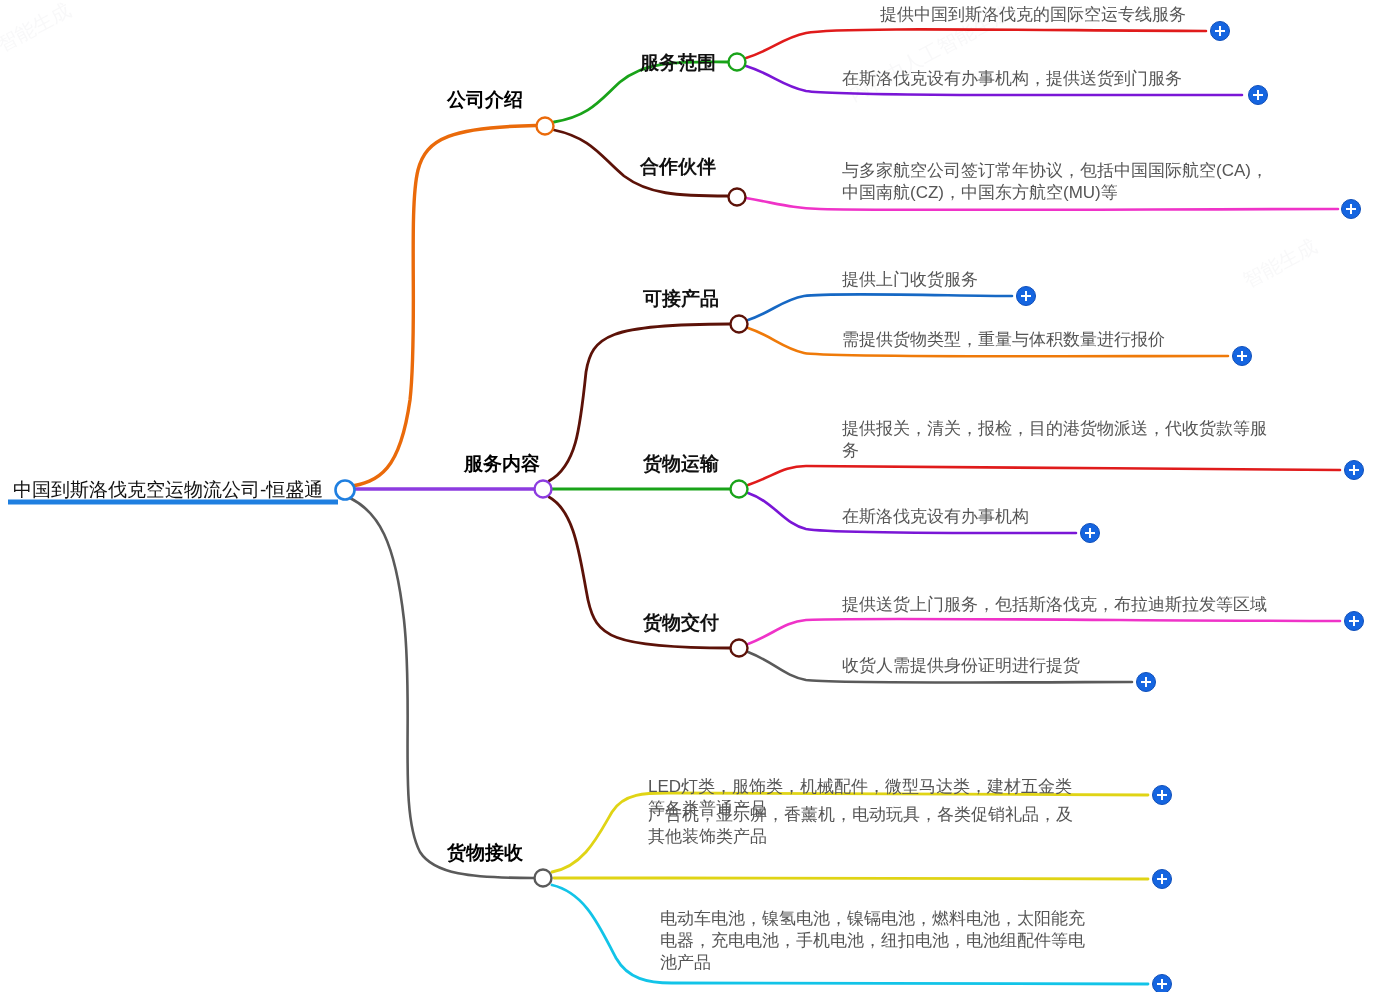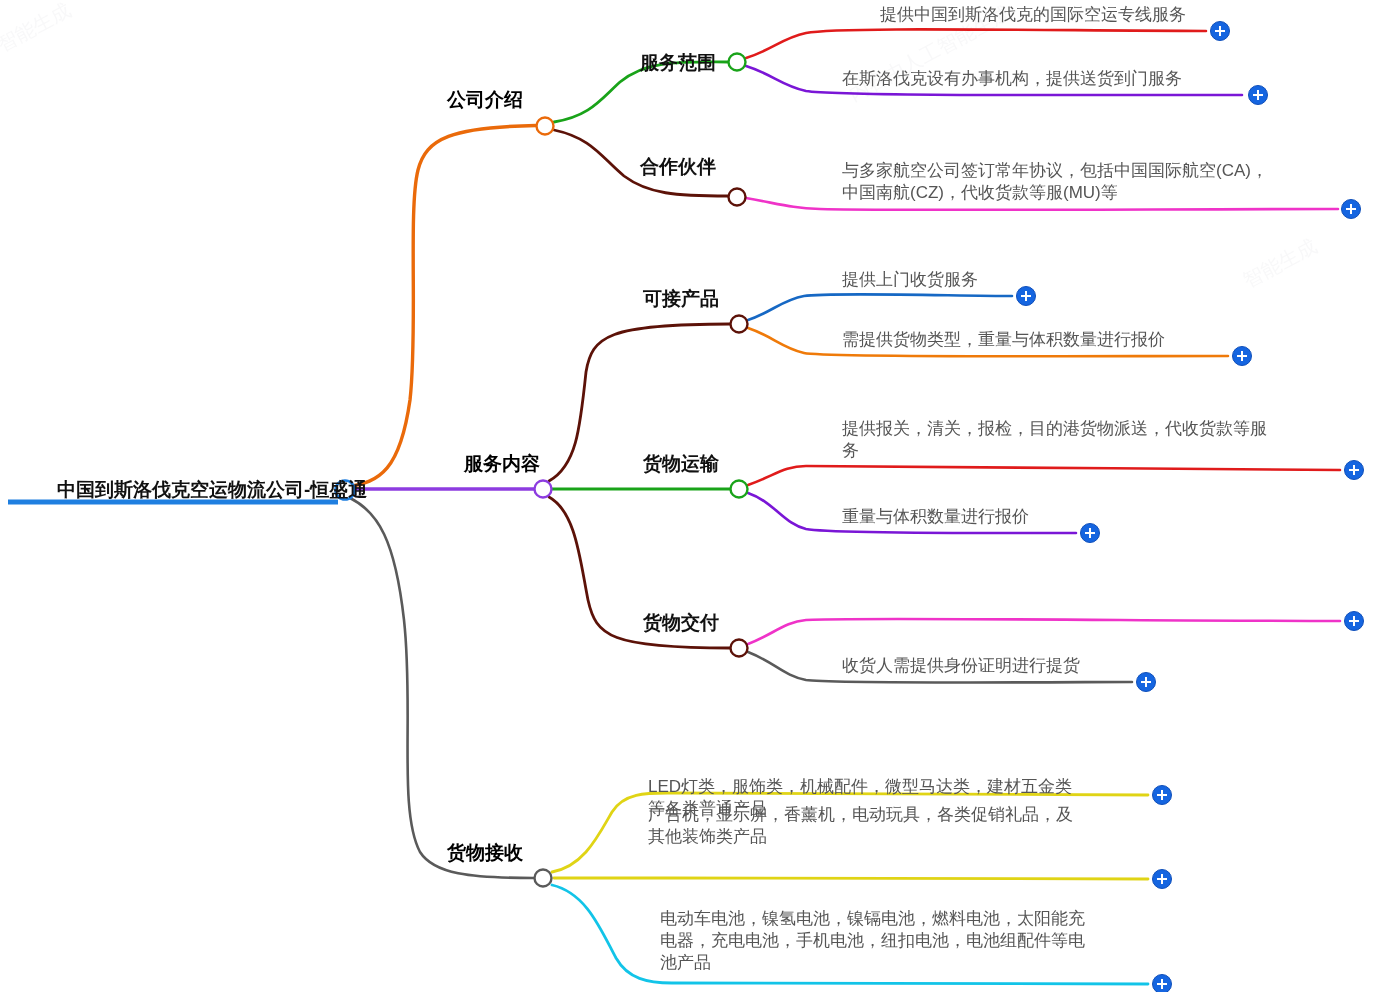--- a/index.html
+++ b/index.html
@@ -28,24 +28,23 @@
     overflow: visible;
   }
   .node-label {
     position: absolute;
     white-space: pre;
     color: #1a1a1a;
     line-height: 1.28;
   }
   .root-label {
     font-size: 19px;
-    font-weight: bold;
+    font-weight: normal;
     letter-spacing: 0px;
     color: #111111;
-    margin-left: 44px;
   }
   .branch-label {
     font-size: 19px;
     font-weight: bold;
     color: #000000;
   }
   .sub-label {
     font-size: 19px;
     font-weight: bold;
     color: #111111;
@@ -157,41 +156,42 @@
 
   <div class="node-label sub-label" style="left:640px; top:24px;margin-top:27px;">服务范围</div>
   <div class="node-label leaf-label" style="left:842px; top:4px;margin-left:38px;">提供中国到斯洛伐克的国际空运专线服务</div>
   <div class="plus-btn" style="left:1210px; top:21px;"></div>
 
   <div class="node-label leaf-label" style="left:842px; top:68px;">在斯洛伐克设有办事机构，提供送货到门服务</div>
   <div class="plus-btn" style="left:1248px; top:85px;"></div>
 
   <div class="node-label sub-label" style="left:640px; top:155px;">合作伙伴</div>
   <div class="node-label leaf-label" style="left:842px; top:160px;">与多家航空公司签订常年协议，包括中国国际航空(CA)，
-中国南航(CZ)，代收货款等服(MU)等</div>
+中国南航(CZ)，中国东方航空(MU)等</div>
   <div class="plus-btn" style="left:1341px; top:199px;"></div>
 
   <div class="node-label branch-label" style="left:464px; top:452px;">服务内容</div>
 
   <div class="node-label sub-label" style="left:643px; top:287px;">可接产品</div>
   <div class="node-label leaf-label" style="left:842px; top:269px;">提供上门收货服务</div>
   <div class="plus-btn" style="left:1016px; top:286px;"></div>
 
   <div class="node-label leaf-label" style="left:842px; top:329px;">需提供货物类型，重量与体积数量进行报价</div>
   <div class="plus-btn" style="left:1232px; top:346px;"></div>
 
   <div class="node-label sub-label" style="left:643px; top:452px;">货物运输</div>
   <div class="node-label leaf-label" style="left:842px; top:418px;">提供报关，清关，报检，目的港货物派送，代收货款等服
 务</div>
   <div class="plus-btn" style="left:1344px; top:460px;"></div>
 
-  <div class="node-label leaf-label" style="left:842px; top:506px;">重量与体积数量进行报价</div>
+  <div class="node-label leaf-label" style="left:842px; top:506px;">在斯洛伐克设有办事机构</div>
   <div class="plus-btn" style="left:1080px; top:523px;"></div>
 
   <div class="node-label sub-label" style="left:643px; top:611px;">货物交付</div>
+  <div class="node-label leaf-label" style="left:842px; top:594px;">提供送货上门服务，包括斯洛伐克，布拉迪斯拉发等区域</div>
   <div class="plus-btn" style="left:1344px; top:611px;"></div>
 
   <div class="node-label leaf-label" style="left:842px; top:655px;">收货人需提供身份证明进行提货</div>
   <div class="plus-btn" style="left:1136px; top:672px;"></div>
 
   <div class="node-label branch-label" style="left:447px; top:841px;">货物接收</div>
 
   <div class="node-label leaf-label" style="left:648px; top:744px;margin-top:32px;">LED灯类，服饰类，机械配件，微型马达类，建材五金类
 等各类普通产品</div>
   <div class="plus-btn" style="left:1152px; top:785px;"></div>

